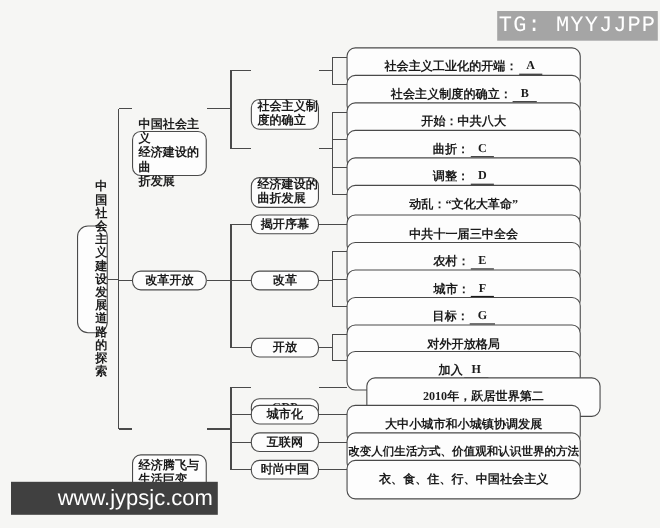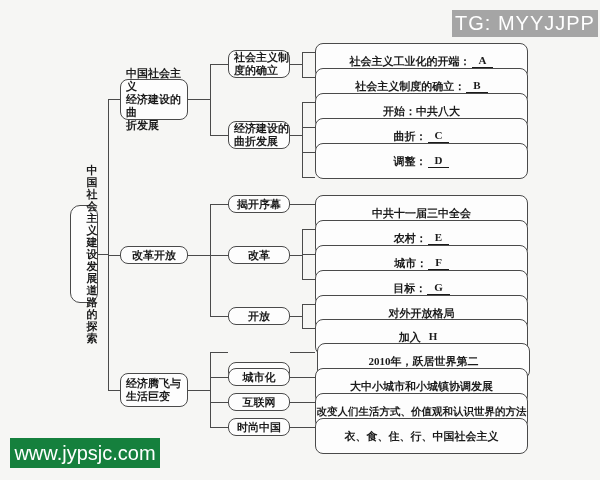--- a/index.html
+++ b/index.html
@@ -7,39 +7,39 @@
     position:relative;width:600px;height:480px;background:#f6f6f4;overflow:hidden;
     font-family:"Liberation Serif","DejaVu Serif",serif;color:#1b1b1b;
   }
   svg.wires{position:absolute;left:0;top:0;width:600px;height:480px;}
   .node{
     position:absolute;box-sizing:border-box;background:#fdfdfd;
     border:1px solid #4a4a4a;border-radius:8px;
     display:flex;align-items:center;justify-content:center;
     font-weight:bold;font-size:11px;line-height:13px;text-align:center;
   }
-  .multi{white-space:pre-line;text-align:left;justify-content:flex-start;padding-left:5px;}
+  .multi{white-space:pre-line;text-align:left;justify-content:flex-start;padding-left:5px;margin-top:40px;}
   .root{
     left:70px;top:205px;width:28px;height:98px;border-radius:10px;
     white-space:pre-line;line-height:12px;text-align:center;justify-content:center;padding-left:16px;
   }
   .leaf{white-space:nowrap;padding:17px 3px;}
   .leaf .txt{display:inline-block;}
   .blank{border-bottom:1px solid #1b1b1b;padding:0 7px;margin-left:1px;display:inline-block;}
   .blank:empty{display:none;}
   .small{font-size:10.5px;font-family:Liberation Serif, serif;}
   .tg{
     position:absolute;left:452px;top:10px;width:146px;height:27px;background:#a5a5a5;
-    color:#ffffff;font-family:Liberation Sans, sans-serif;font-size:20px;font-weight:400;
+    color:#ffffff;font-family:Liberation Mono, monospace;font-size:20px;font-weight:400;
     display:flex;align-items:center;justify-content:center;letter-spacing:1px;
   }
   .site{
-    position:absolute;left:10px;top:438px;width:150px;height:30px;background:#15803d;
+    position:absolute;left:10px;top:438px;width:150px;height:30px;background:#404040;
     color:#ffffff;font-family:"Liberation Sans",sans-serif;font-size:20px;font-weight:400;
-    display:flex;align-items:center;justify-content:center;
+    display:flex;align-items:center;justify-content:center;padding-left:38px;
   }
 </style>
 </head>
 <body>
 
 <div class="stage">
 
   <svg class="wires" viewBox="0 0 600 480">
     <g fill="none" stroke="#4a4a4a" stroke-width="1" shape-rendering="crispEdges">
 
@@ -139,20 +139,23 @@
     <span class="txt">开始：中共八大</span>
   </div>
   <div class="node leaf" style="left:315px;top:118px;width:213px;height:18px">
     <span class="txt">曲折：</span>
       <span class="blank">C</span>
   </div>
   <div class="node leaf" style="left:315px;top:143px;width:213px;height:18px">
     <span class="txt">调整：</span>
       <span class="blank">D</span>
   </div>
+  <div class="node leaf" style="left:315px;top:168px;width:213px;height:18px">
+    <span class="txt">动乱：“文化大革命”</span>
+  </div>
   <div class="node leaf" style="left:315px;top:195px;width:213px;height:18px">
     <span class="txt">中共十一届三中全会</span>
   </div>
   <div class="node leaf" style="left:315px;top:220px;width:213px;height:18px">
     <span class="txt">农村：</span>
       <span class="blank">E</span>
   </div>
   <div class="node leaf" style="left:315px;top:245px;width:213px;height:32px">
     <span class="txt">城市：</span>
       <span class="blank">F</span>
@@ -161,21 +164,21 @@
     <span class="txt">目标：</span>
       <span class="blank">G</span>
   </div>
   <div class="node leaf" style="left:315px;top:295px;width:213px;height:18px">
     <span class="txt">对外开放格局</span>
   </div>
   <div class="node leaf" style="left:315px;top:319px;width:213px;height:18px">
     <span class="txt">加入</span>
       <span class="blank">H</span>
   </div>
-  <div class="node leaf" style="left:317px;top:343px;width:213px;height:14px">
+  <div class="node leaf" style="left:333px;top:343px;width:213px;height:14px">
     <span class="txt">2010年，跃居世界第二</span>
   </div>
   <div class="node leaf" style="left:315px;top:368px;width:213px;height:18px">
     <span class="txt">大中小城市和小城镇协调发展</span>
   </div>
   <div class="node leaf small" style="left:315px;top:393px;width:213px;height:18px">
     <span class="txt">改变人们生活方式、价值观和认识世界的方法</span>
   </div>
   <div class="node leaf" style="left:315px;top:418px;width:213px;height:18px">
     <span class="txt">衣、食、住、行、中国社会主义</span>

